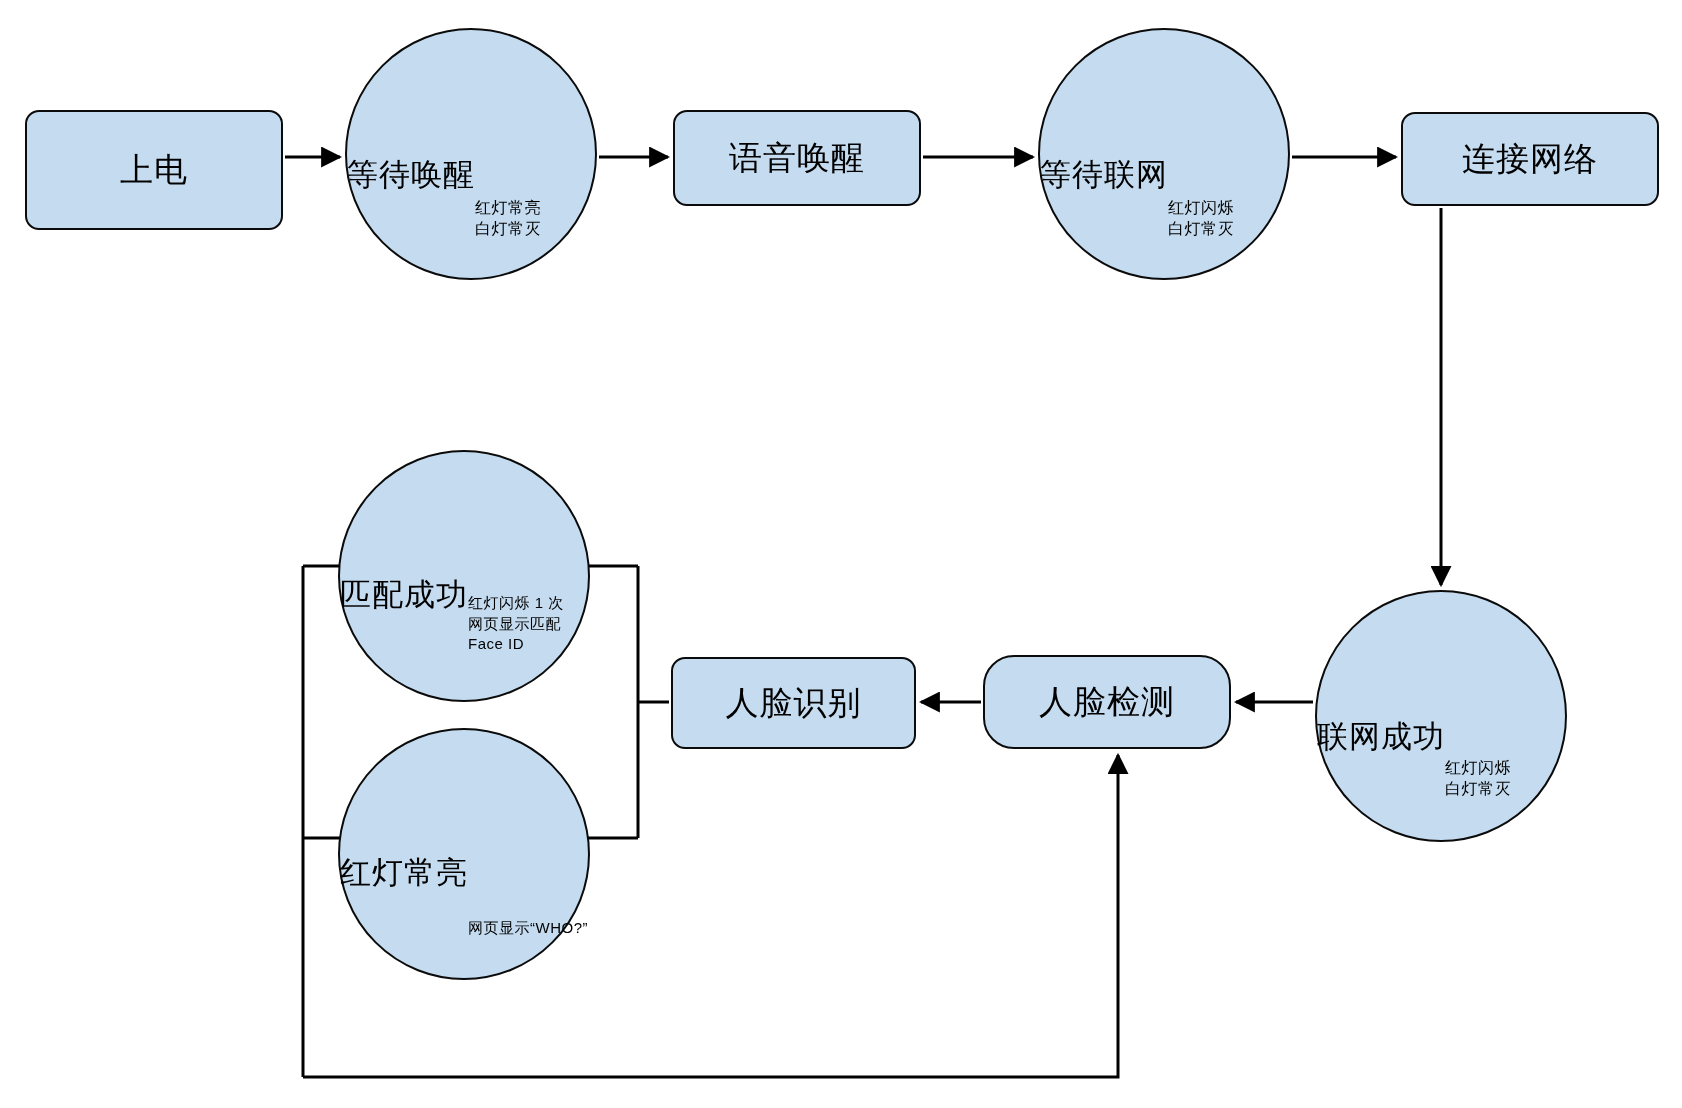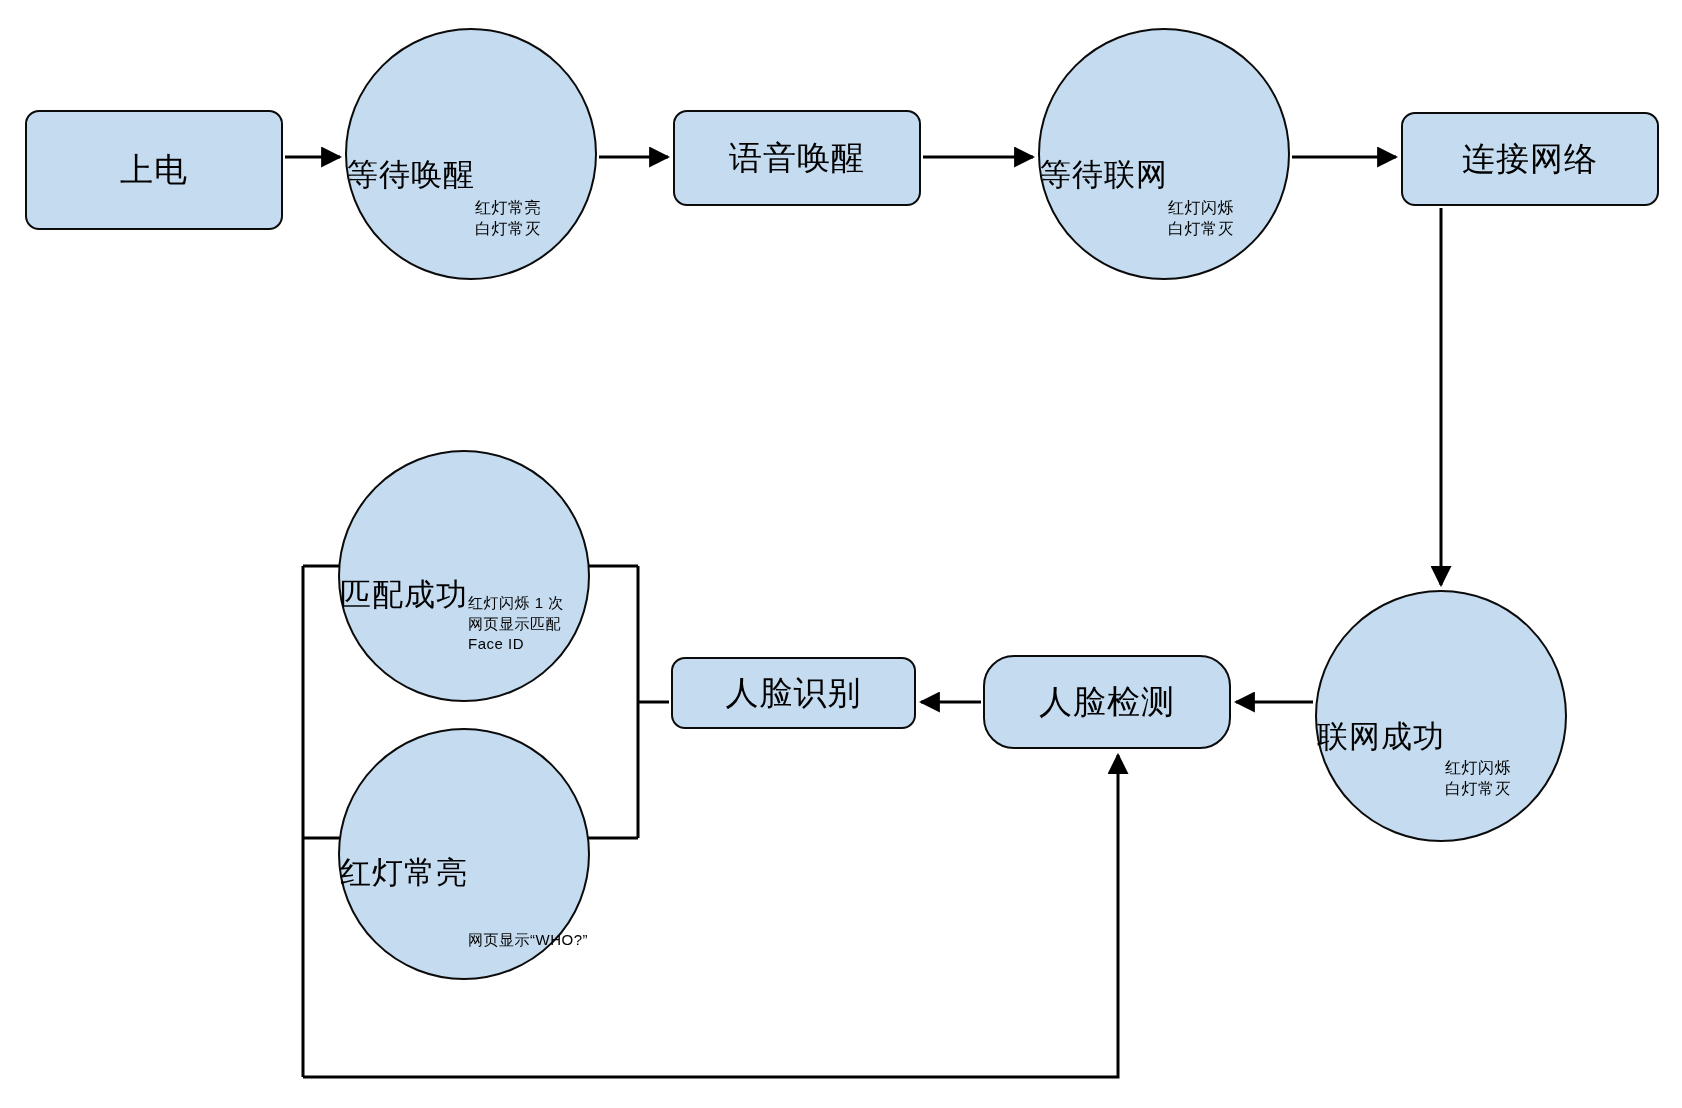--- a/index.html
+++ b/index.html
@@ -61,27 +61,27 @@
   }
   
   #node-power      { left: 25px;   top: 110px; width: 258px; height: 120px; }
   #node-wait-wake  { left: 345px;  top: 28px;  width: 252px; height: 252px; padding-top: 42px; }
   #node-voice-wake { left: 673px;  top: 110px; width: 248px; height: 96px; }
   #node-wait-net   { left: 1038px; top: 28px;  width: 252px; height: 252px; padding-top: 42px; }
   #node-connect    { left: 1401px; top: 112px; width: 258px; height: 94px; }
   
   #node-net-ok     { left: 1315px; top: 590px; width: 252px; height: 252px; padding-top: 42px; }
   #node-detect     { left: 983px;  top: 655px; width: 248px; height: 94px; border-radius: 31px; }
-  #node-recognize  { left: 671px;  top: 657px; width: 245px; height: 72px; }
+  #node-recognize  { left: 671px;  top: 657px; width: 245px; height: 92px; }
   #node-match-ok   { left: 338px;  top: 450px; width: 252px; height: 252px; padding-top: 38px; }
   #node-match-fail { left: 338px;  top: 728px; width: 252px; height: 252px; padding-top: 38px; }
 
   .state .node-sub { margin-top: auto; margin-bottom: 38px; }
   #node-match-ok .node-sub { margin-bottom: 46px; font-size: 15px; }
-  #node-match-fail .node-sub { margin-bottom: 28px; font-size: 15px; }
+  #node-match-fail .node-sub { margin-bottom: 40px; font-size: 15px; }
   #node-net-ok .node-sub { margin-bottom: 40px; }
 </style>
 </head>
 <body>
 
 <div id="canvas">
 
   <svg id="edges" viewBox="0 0 1682 1108" xmlns="http://www.w3.org/2000/svg">
     <defs>
       <marker id="arrow" viewBox="0 0 10 10" refX="9" refY="5" markerWidth="7" markerHeight="7" orient="auto-start-reverse">

